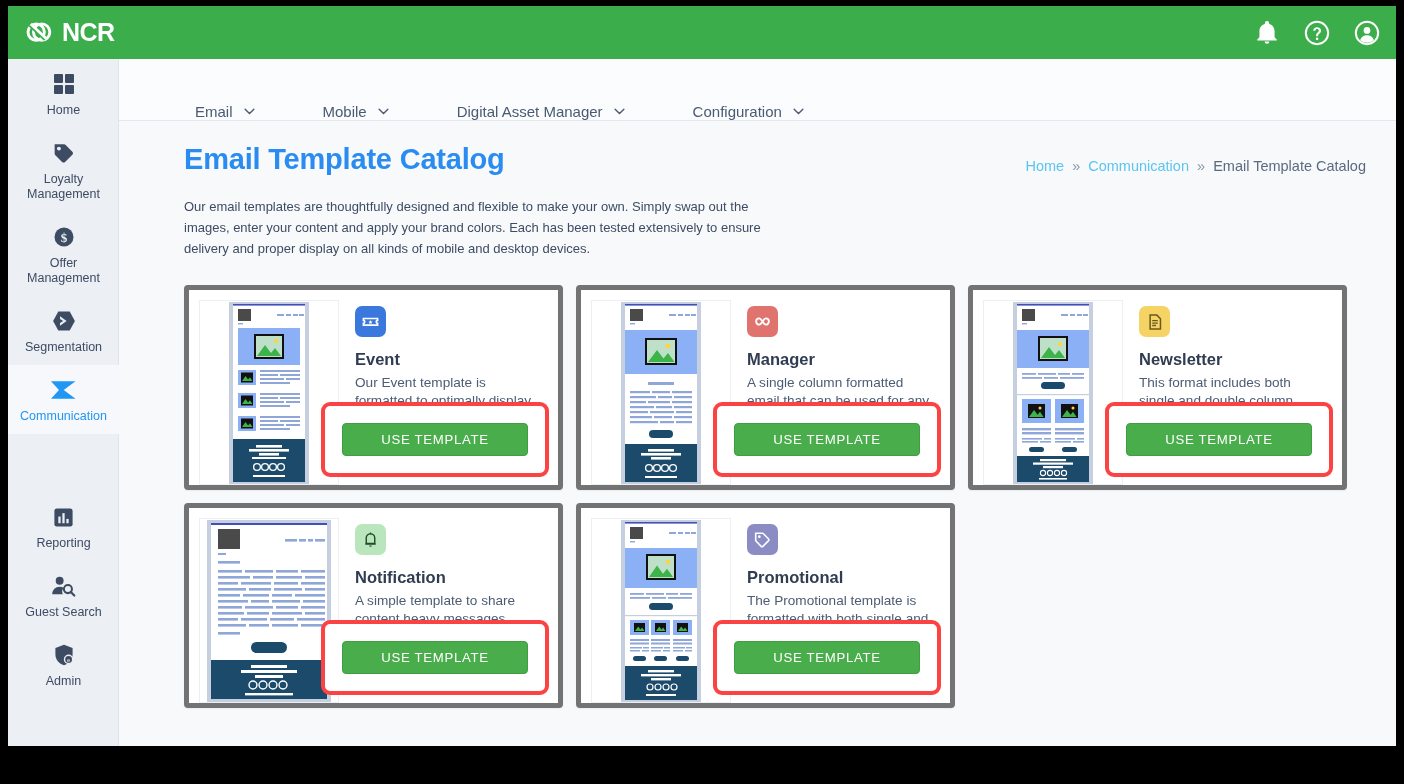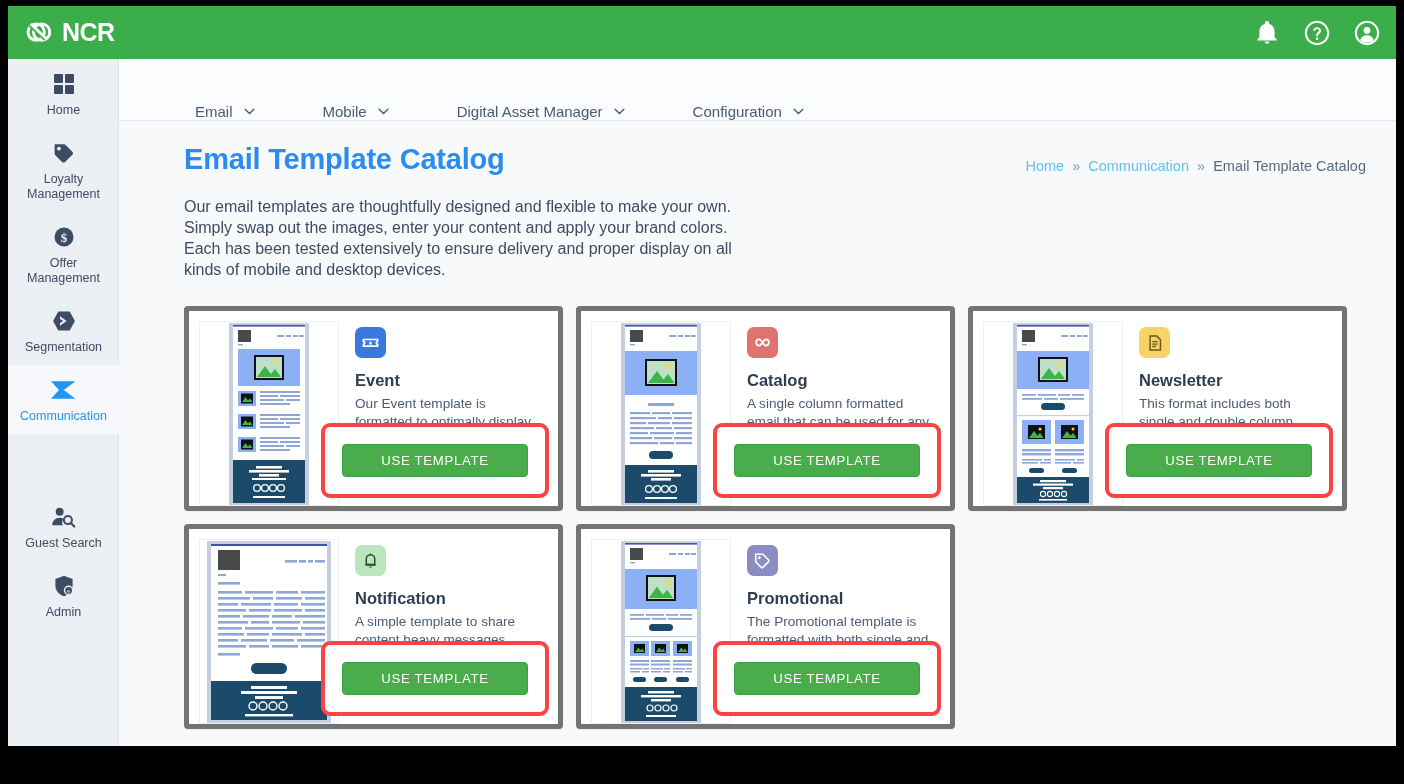--- a/index.html
+++ b/index.html
@@ -80,21 +80,21 @@
 
   .content { padding: 22px 30px 0 65px; }
   .title-row { display: flex; align-items: center; justify-content: space-between; }
   .page-title {
     font-size: 29px; font-weight: bold; color: #2a8cf0; letter-spacing: -0.2px;
   }
   .breadcrumb { font-size: 14.5px; color: #5a6b80; padding-top: 12px; white-space: nowrap; }
   .breadcrumb a { color: #5bc5f0; text-decoration: none; }
   .breadcrumb .sep { color: #8897aa; padding: 0 4px; }
   .intro {
-    margin-top: 20px; font-size: 16px; line-height: 21px;
+    margin-top: 20px; font-size: 13px; line-height: 21px;
     color: #3d4c63; max-width: 580px;
   }
 
   
   .grid {
     margin-top: 26px;
     display: flex; flex-wrap: wrap; gap: 13px 13px;
     width: 1183px;
   }
   .card {
@@ -224,20 +224,31 @@
       <div class="si-ico">
         <svg width="28" height="22" viewBox="0 0 28 22">
           <path fill="#2196f3" d="M1 2.2h24.5L13.7 11l11.8 8.8H1l8-8.8z"></path>
         </svg>
       </div>
       <div class="si-label">Communication</div>
     </div>
 
     <div class="side-spacer"></div>
 
+    <div class="side-item">
+      <div class="si-ico">
+        <svg width="23" height="23" viewBox="0 0 24 24">
+          <rect x="2.5" y="2.5" width="19" height="19" rx="2.5" fill="#3d4c63"></rect>
+          <rect x="6.6" y="11" width="2.4" height="7" fill="#eceff4"></rect>
+          <rect x="10.8" y="7.5" width="2.4" height="10.5" fill="#eceff4"></rect>
+          <rect x="15" y="13.5" width="2.4" height="4.5" fill="#eceff4"></rect>
+        </svg>
+      </div>
+      <div class="si-label">Reporting</div>
+    </div>
 
     <div class="side-item">
       <div class="si-ico">
         <svg width="25" height="24" viewBox="0 0 26 24">
           <circle cx="9" cy="6.6" r="4.1" fill="#3d4c63"></circle>
           <path fill="#3d4c63" d="M1.3 20.5c0-4.3 3.4-7.6 7.7-7.6 1.6 0 3 .4 4.2 1.2-1 1-1.6 2.4-1.6 3.9 0 1 .3 1.8.7 2.5H1.3z"></path>
           <circle cx="17.6" cy="15.2" r="4.2" fill="none" stroke="#3d4c63" stroke-width="2.1"></circle>
           <path d="M20.6 18.3l3.6 3.6" stroke="#3d4c63" stroke-width="2.3" stroke-linecap="round"></path>
         </svg>
       </div>
@@ -448,21 +459,21 @@
               </g>
               <rect x="24" y="174" width="32" height="2" fill="#ffffff"></rect>
             </svg>
           </div>
           <div class="card-body">
             <div class="card-icon" style="background:#e1736f">
               <svg width="21" height="21" viewBox="0 0 24 24">
                 <path fill="none" stroke="#ffffff" stroke-width="2.1" d="M8.3 8.4a3.6 3.6 0 1 0 0 7.2c2.8 0 4.6-7.2 7.4-7.2a3.6 3.6 0 1 1 0 7.2c-2.8 0-4.6-7.2-7.4-7.2z"></path>
               </svg>
             </div>
-            <div class="card-title">Catalog</div>
+            <div class="card-title">Manager</div>
             <div class="card-desc">A single column formatted email that can be used for any and all types of communications</div>
           </div>
           <div class="btn-ring">
             <div class="btn-use">USE TEMPLATE</div>
           </div>
         </div>
 
         <div class="card">
           <div class="thumb-wrap">
             <svg class="thumb" viewBox="0 0 80 182">

